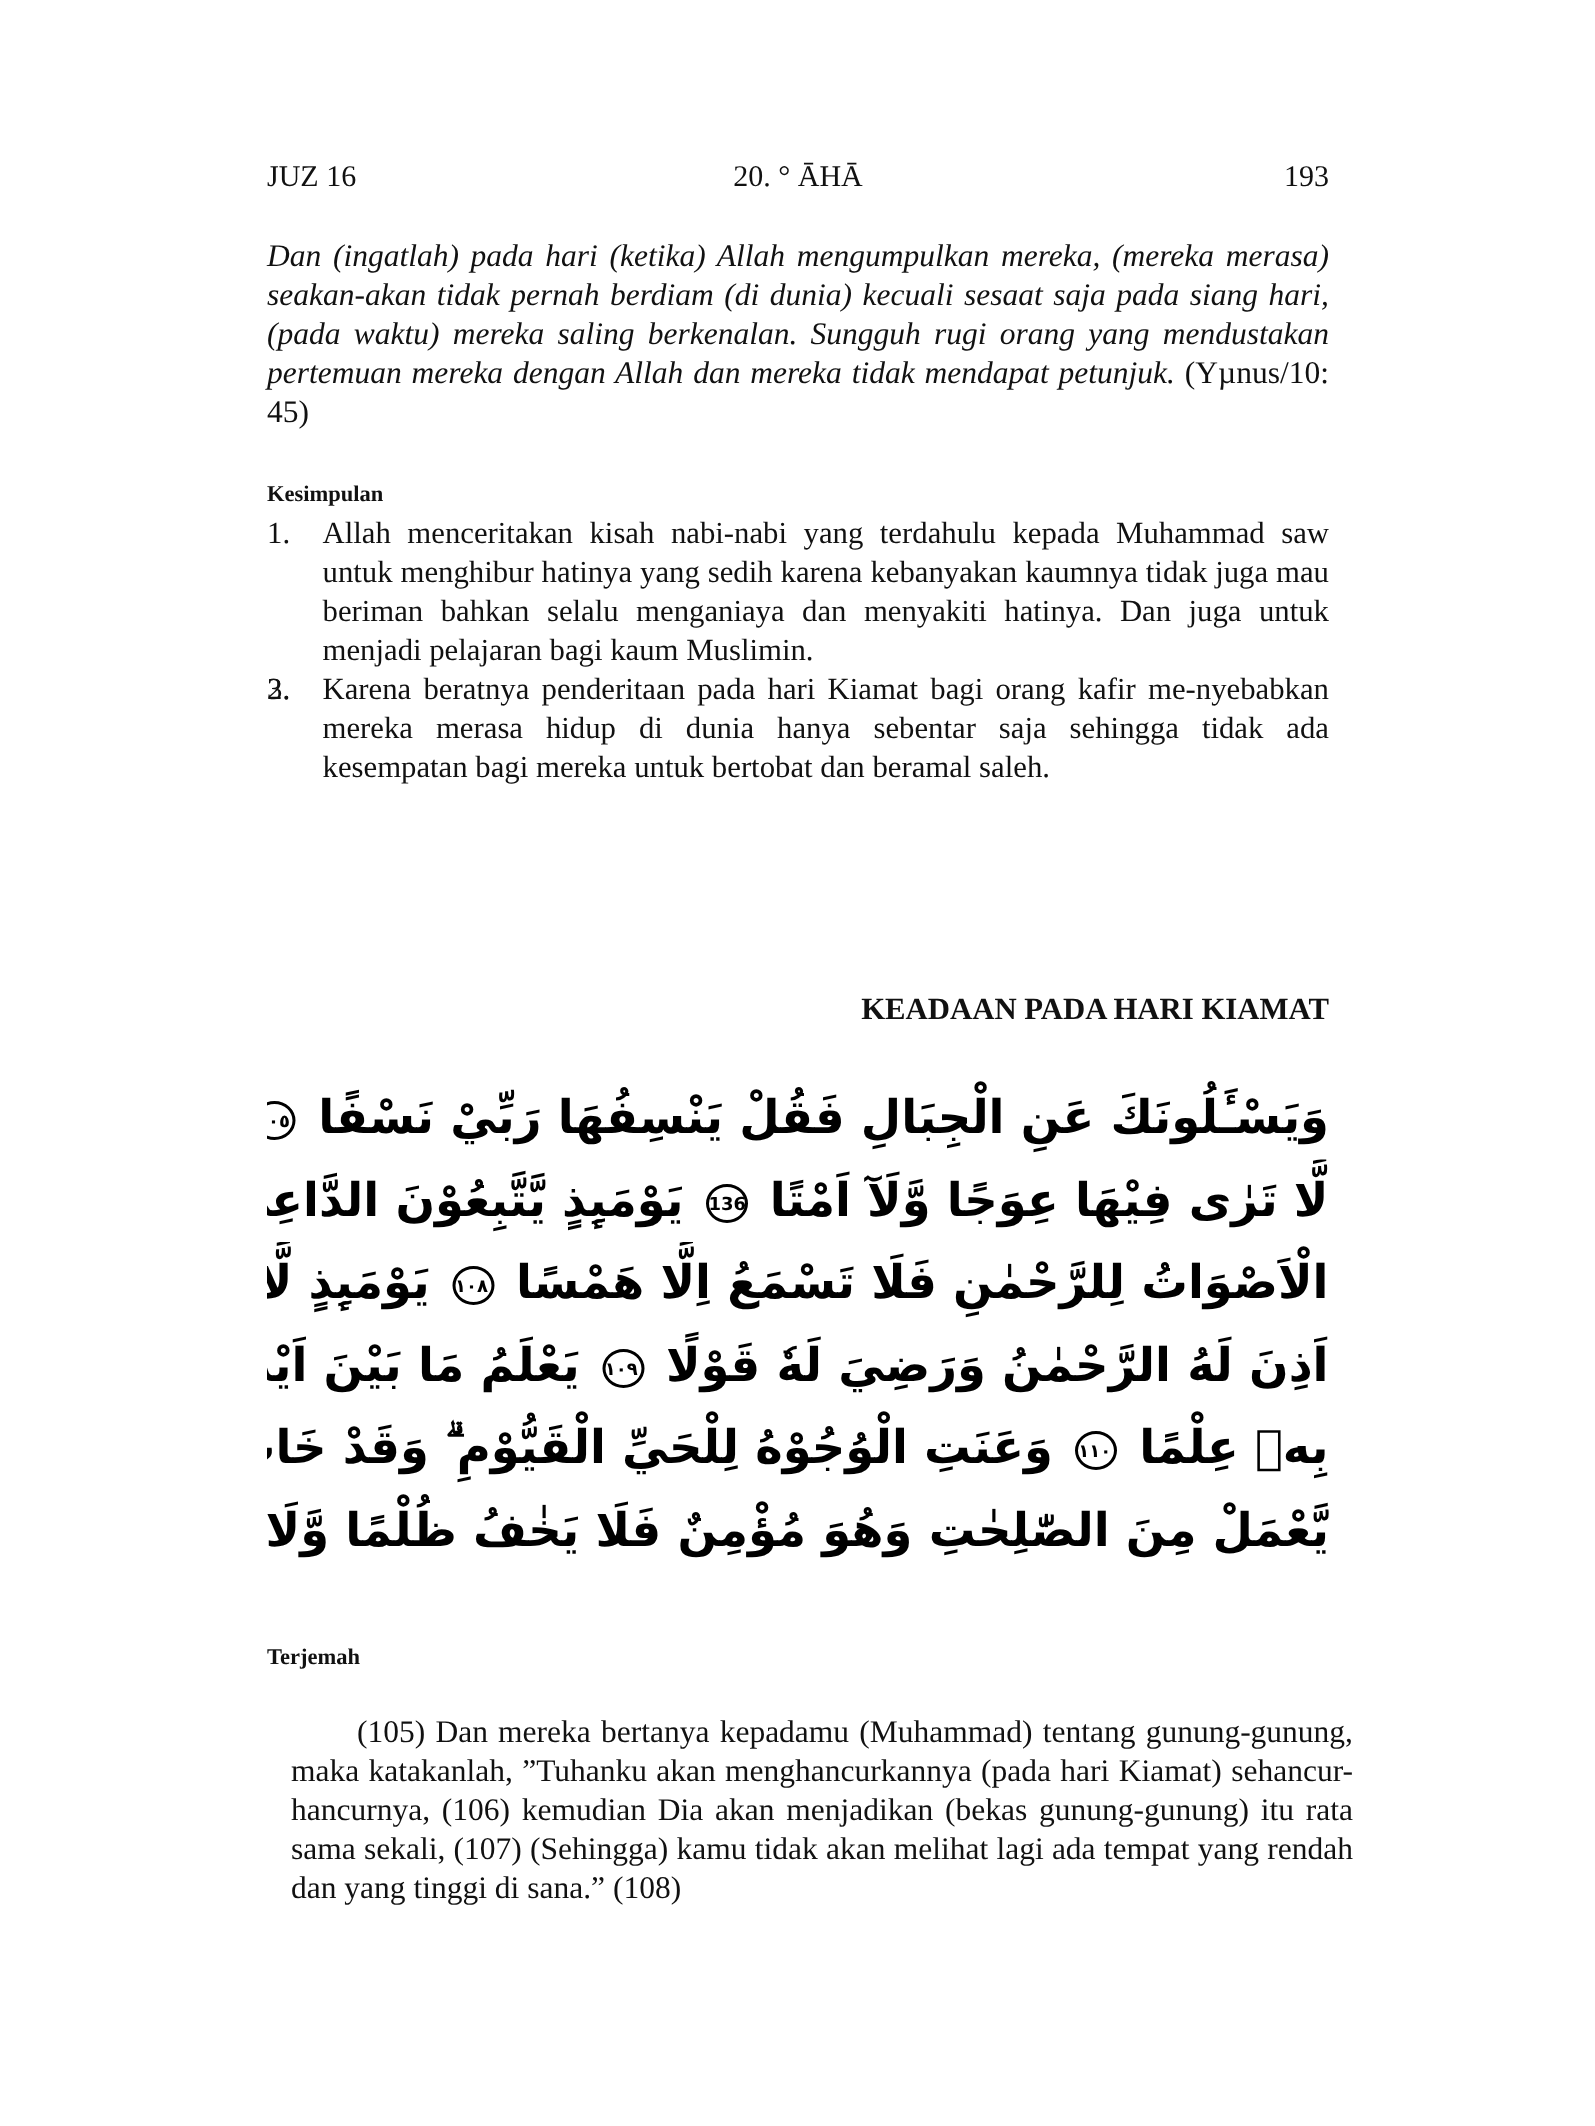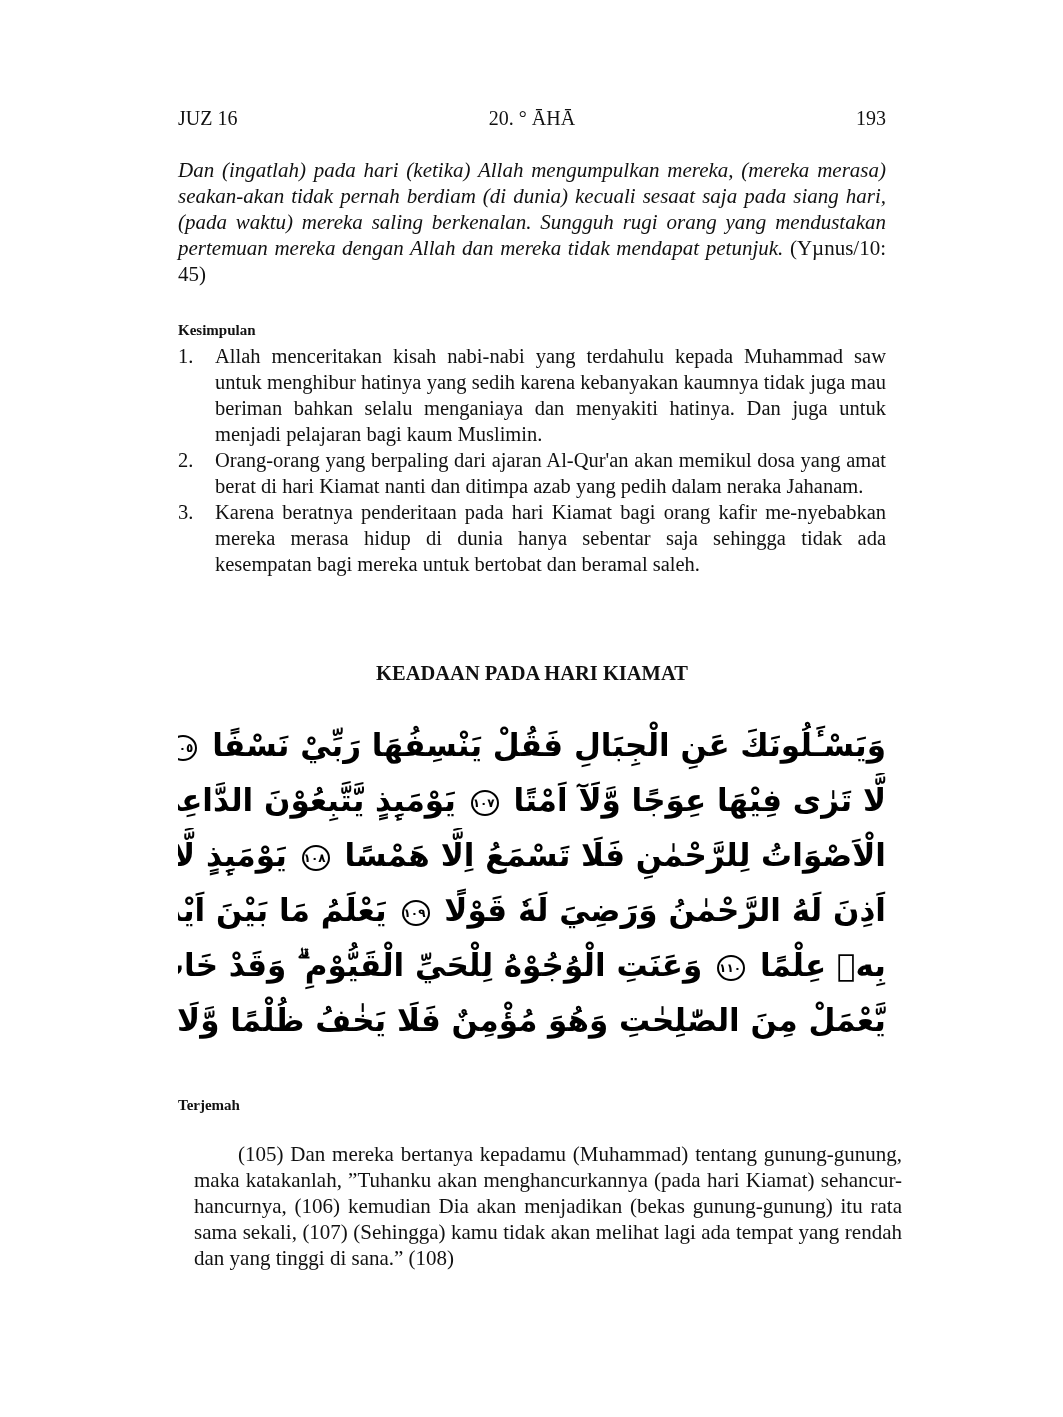--- a/index.html
+++ b/index.html
@@ -77,21 +77,21 @@
       position: absolute;
       left: 0;
       top: 0;
     }
 
     .chapter-title {
       position: absolute;
       top: 660px;
       left: 0;
       width: 708px;
-      text-align: center;
+      text-align: right;
       font-weight: bold;
       font-size: 20.5px;
       line-height: 26px;
     }
 
     .arabic-block {
       position: absolute;
       top: 718px;
       left: 0;
       width: 708px;
@@ -160,40 +160,39 @@
 
   <div class="section-heading kesimpulan-heading">Kesimpulan</div>
 
   <ol class="conclusions">
     <li>
       <span class="num">1.</span>
       <span>Allah menceritakan kisah nabi-nabi yang terdahulu kepada Muhammad saw untuk menghibur hatinya yang sedih karena kebanyakan kaumnya tidak juga mau beriman bahkan selalu menganiaya dan menyakiti hatinya. Dan juga untuk menjadi pelajaran bagi kaum Muslimin.</span>
     </li>
     <li>
       <span class="num">2.</span>
-      <span>Orang-orang yang berpaling dari ajaran Al-Qur'an akan memikul dosa yang amat berat di hari Kiamat nanti dan ditimpa azab yang pedih dalam neraka Jahanam.</span>
     </li>
     <li>
       <span class="num">3.</span>
       <span>Karena beratnya penderitaan pada hari Kiamat bagi orang kafir me-nyebabkan mereka merasa hidup di dunia hanya sebentar saja sehingga tidak ada kesempatan bagi mereka untuk bertobat dan beramal saleh.</span>
     </li>
   </ol>
 
   <div class="chapter-title">KEADAAN PADA HARI KIAMAT</div>
 
   <div class="arabic-block">
     <div class="arabic-line">
       <span>وَيَسْـَٔلُونَكَ عَنِ الْجِبَالِ فَقُلْ يَنْسِفُهَا رَبِّيْ نَسْفًا</span>
       <span class="ayah-marker">١٠٥</span>
       
       
     </div>
     <div class="arabic-line">
       <span>لَّا تَرٰى فِيْهَا عِوَجًا وَّلَآ اَمْتًا</span>
-      <span class="ayah-marker">١٠٧</span>
+      <span class="ayah-marker">136</span>
       <span>يَوْمَىِٕذٍ يَّتَّبِعُوْنَ الدَّاعِيَ لَا عِوَجَ لَهٗ ۚ وَخَشَعَتِ</span>
     </div>
     <div class="arabic-line">
       <span>الْاَصْوَاتُ لِلرَّحْمٰنِ فَلَا تَسْمَعُ اِلَّا هَمْسًا</span>
       <span class="ayah-marker">١٠٨</span>
       <span>يَوْمَىِٕذٍ لَّا تَنْفَعُ الشَّفَاعَةُ اِلَّا مَنْ</span>
     </div>
     <div class="arabic-line">
       <span>اَذِنَ لَهُ الرَّحْمٰنُ وَرَضِيَ لَهٗ قَوْلًا</span>
       <span class="ayah-marker">١٠٩</span>

